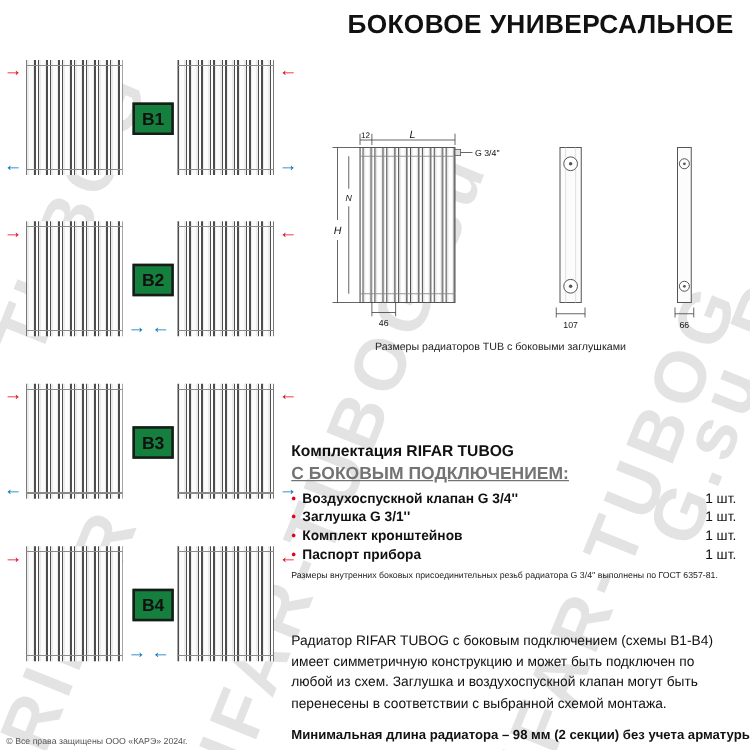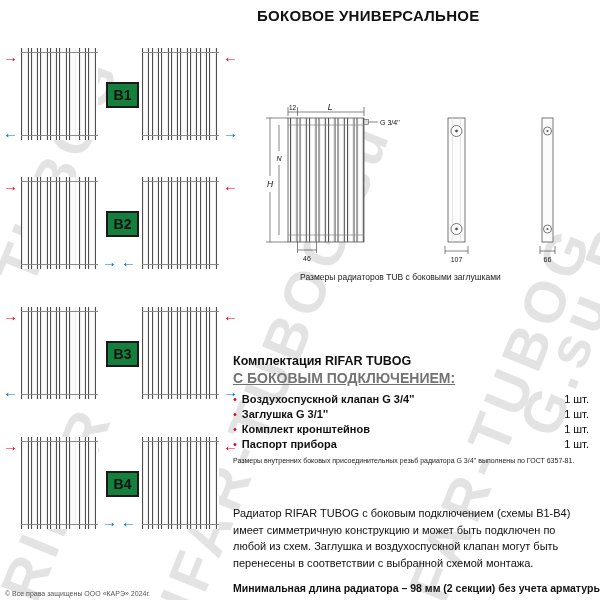--- a/index.html
+++ b/index.html
@@ -9,22 +9,22 @@
     font-family:"Liberation Sans", sans-serif;
   }
   
   .wm{
     position:absolute;white-space:nowrap;font-weight:bold;
     font-size:58px;letter-spacing:6px;color:rgba(100,100,100,0.18);
     transform:rotate(-68deg);transform-origin:0 0;pointer-events:none;z-index:0;
   }
   
   .title{
-    position:absolute;top:7px;right:13px;width:330px;
-    font-size:15px;font-weight:bold;line-height:1.25;letter-spacing:.3px;z-index:2;
+    position:absolute;top:7px;right:13px;width:330px;text-align:right;
+    font-size:21px;font-weight:bold;line-height:1.25;letter-spacing:.3px;z-index:2;
   }
   
   .scheme-row{position:absolute;left:5px;width:234px;height:92px;z-index:2;}
   .r1{top:48px}.r2{top:177px}.r3{top:307px}.r4{top:437px}
   .radiator{
     position:absolute;top:0;width:77px;height:92px;
     background-image:
       linear-gradient(to bottom, rgba(0,0,0,0) 0 4px, #8a8a8a 4px 5px, rgba(0,0,0,0) 5px 87px, #8a8a8a 87px 88px, rgba(0,0,0,0) 88px),
       repeating-linear-gradient(to right, #4d4d4d 0 1px, #ececec 1px 2px, #fcfcfc 2px 5.5px, #ececec 5.5px 6.5px, #4d4d4d 6.5px 7.5px, #ffffff 7.5px 9.6px);
   }

